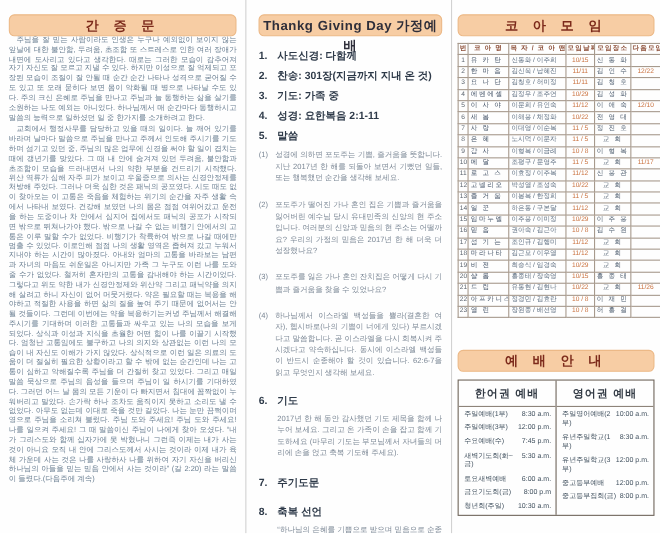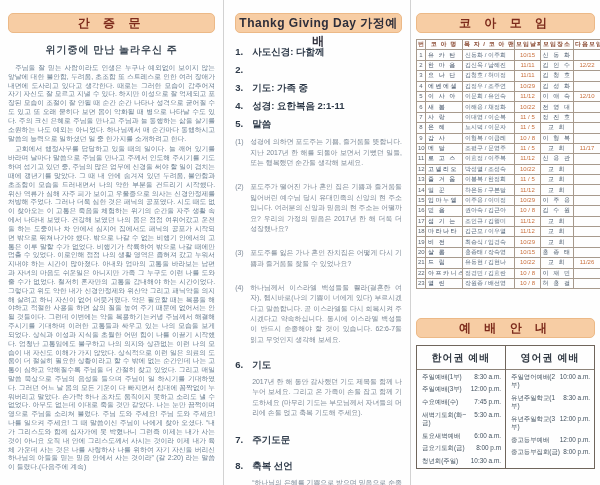--- a/index.html
+++ b/index.html
@@ -58,21 +58,20 @@
 </style>
 </head>
 <body>
 
 <div class="page">
 
   <div class="col col-left">
     <div class="header-box">
       <span>간 증 문</span>
     </div>
-    <div class="t-title">위기중에 만난 놀라우신 주</div>
     <div class="t-body">
 
         <p>주님을 잘 믿는 사람이라도 인생은 누구나 예외없이 보이지 않는 앞날에 대한 불안함, 두려움, 초조함 또 스트레스로 인한 여러 장애가 내면에 도사리고 있다고 생각한다. 때로는 그러한 모습이 감추어져 자기 자신도 잘 모르고 지낼 수 있다. 하지만 이성으로 잘 억제되고 포장된 모습이 조절이 잘 안될 때 순간 순간 나타나 성격으로 굳어질 수 도 있고 또 오래 묻히다 보면 몸이 악화될 때 병으로 나타날 수도 있다. 주의 크신 은혜로 주님을 만나고 주님과 늘 동행하는 삶을 살기를 소원하는 나도 예외는 아니었다. 하나님께서 매 순간마다 동행하시고 말씀의 능력으로 일하셨던 일 중 한가지를 소개하려고 한다.</p>
 
         <p>교회에서 행정사무를 담당하고 있을 때의 일이다. 늘 깨어 있기를 바라며 날마다 말씀으로 주님을 만나고 주께서 인도해 주시기를 기도하며 섬기고 있던 중, 주님의 많은 업무에 신경을 써야 할 일이 겹치는 때에 갱년기를 맞았다. 그 때 내 안에 숨겨져 있던 두려움, 불안함과 초조함이 모습을 드러내면서 나의 약한 부분을 건드리기 시작했다. 위산 역류가 심해 자주 피가 보이고 우울증으로 의사는 신경안정제를 처방해 주었다. 그러나 더욱 심한 것은 패닉의 공포였다. 시도 때도 없이 찾아오는 이 고통은 죽음을 체험하는 위기의 순간을 자주 생활 속에서 나타내 보였다. 건강해 보였던 나의 몸은 점점 여위어갔고 운전을 하는 도중이나 차 안에서 심지어 집에서도 패닉의 공포가 시작되면 밖으로 뛰쳐나가야 했다. 밖으로 나갈 수 없는 비행기 안에서의 고통은 이루 말할 수가 없었다. 비행기가 착륙하여 밖으로 나갈 때에만 멈출 수 있었다. 이로인해 점점 나의 생활 영역은 좁혀져 갔고 누워서 지내야 하는 시간이 많아졌다. 아내와 엄마의 고통을 바라보는 남편과 자녀의 마음도 쉬운일은 아니지만 가족 그 누구도 이런 나를 도와줄 수가 없었다. 철저히 혼자만의 고통을 감내해야 하는 시간이었다. 그렇다고 위도 약한 내가 신경안정제와 위산약 그리고 패닉약을 의지 해 살려고 하니 자신이 없어 머뭇거렸다. 약은 필요할 때는 복용을 해야하고 적절한 사용을 하면 삶의 질을 높여 주기 때문에 없어서는 안될 것들이다. 그런데 이번에는 약을 복용하기는커녕 주님께서 해결해주시기를 기대하며 이러한 고통들과 싸우고 있는 나의 모습을 보게 되었다. 상식과 이성과 지식을 초월한 어떤 힘이 나를 이끌기 시작했다. 엄청난 고통임에도 불구하고 나의 의지와 상관없는 이런 나의 모습이 내 자신도 이해가 가지 않았다. 상식적으로 이런 일은 의료의 도움이 더 절실히 필요한 상황이라고 할 수 밖에 없는 순간인데 나는 고통이 심하고 악해질수록 주님을 더 간절히 찾고 있었다. 그리고 매일 말씀 묵상으로 주님의 음성을 들으며 주님이 일 하시기를 기대하였다. 그러던 어느 날 몸의 모든 기운이 다 빠지면서 침대에 꼼짝없이 누워버리고 말았다. 손가락 하나 조차도 움직이지 못하고 소리도 낼 수 없었다. 아무도 없는데 이대로 죽을 것만 같았다. 나는 눈만 끔쩍이며 영으로 주님을 소리쳐 불렀다. 주님 도와 주세요! 주님 도와 주세요! 나를 일으켜 주세요! 그 때 말씀이신 주님이 나에게 찾아 오셨다. “내가 그리스도와 함께 십자가에 못 박혔나니 그런즉 이제는 내가 사는 것이 아니요 오직 내 안에 그리스도께서 사시는 것이라 이제 내가 육체 가운데 사는 것은 나를 사랑하사 나를 위하여 자기 자신을 버리신 하나님의 아들을 믿는 믿음 안에서 사는 것이라” (갈 2:20) 라는 말씀이 들렸다.(다음주에 계속)</p>
       </div>
 
   </div>
 
   <div class="col col-mid">
@@ -82,20 +81,21 @@
 
     <div class="w-list">
 
         <div class="w-item">
           <span class="w-num">1.</span>
           <span class="w-label">사도신경: 다함께</span>
         </div>
 
         <div class="w-item">
           <span class="w-num">2.</span>
+          <span class="w-label">찬송: 301장(지금까지 지내 온 것)</span>
         </div>
 
         <div class="w-item">
           <span class="w-num">3.</span>
           <span class="w-label">기도: 가족 중</span>
         </div>
 
         <div class="w-item">
           <span class="w-num">4.</span>
           <span class="w-label">성경: 요한복음 2:1-11</span>

